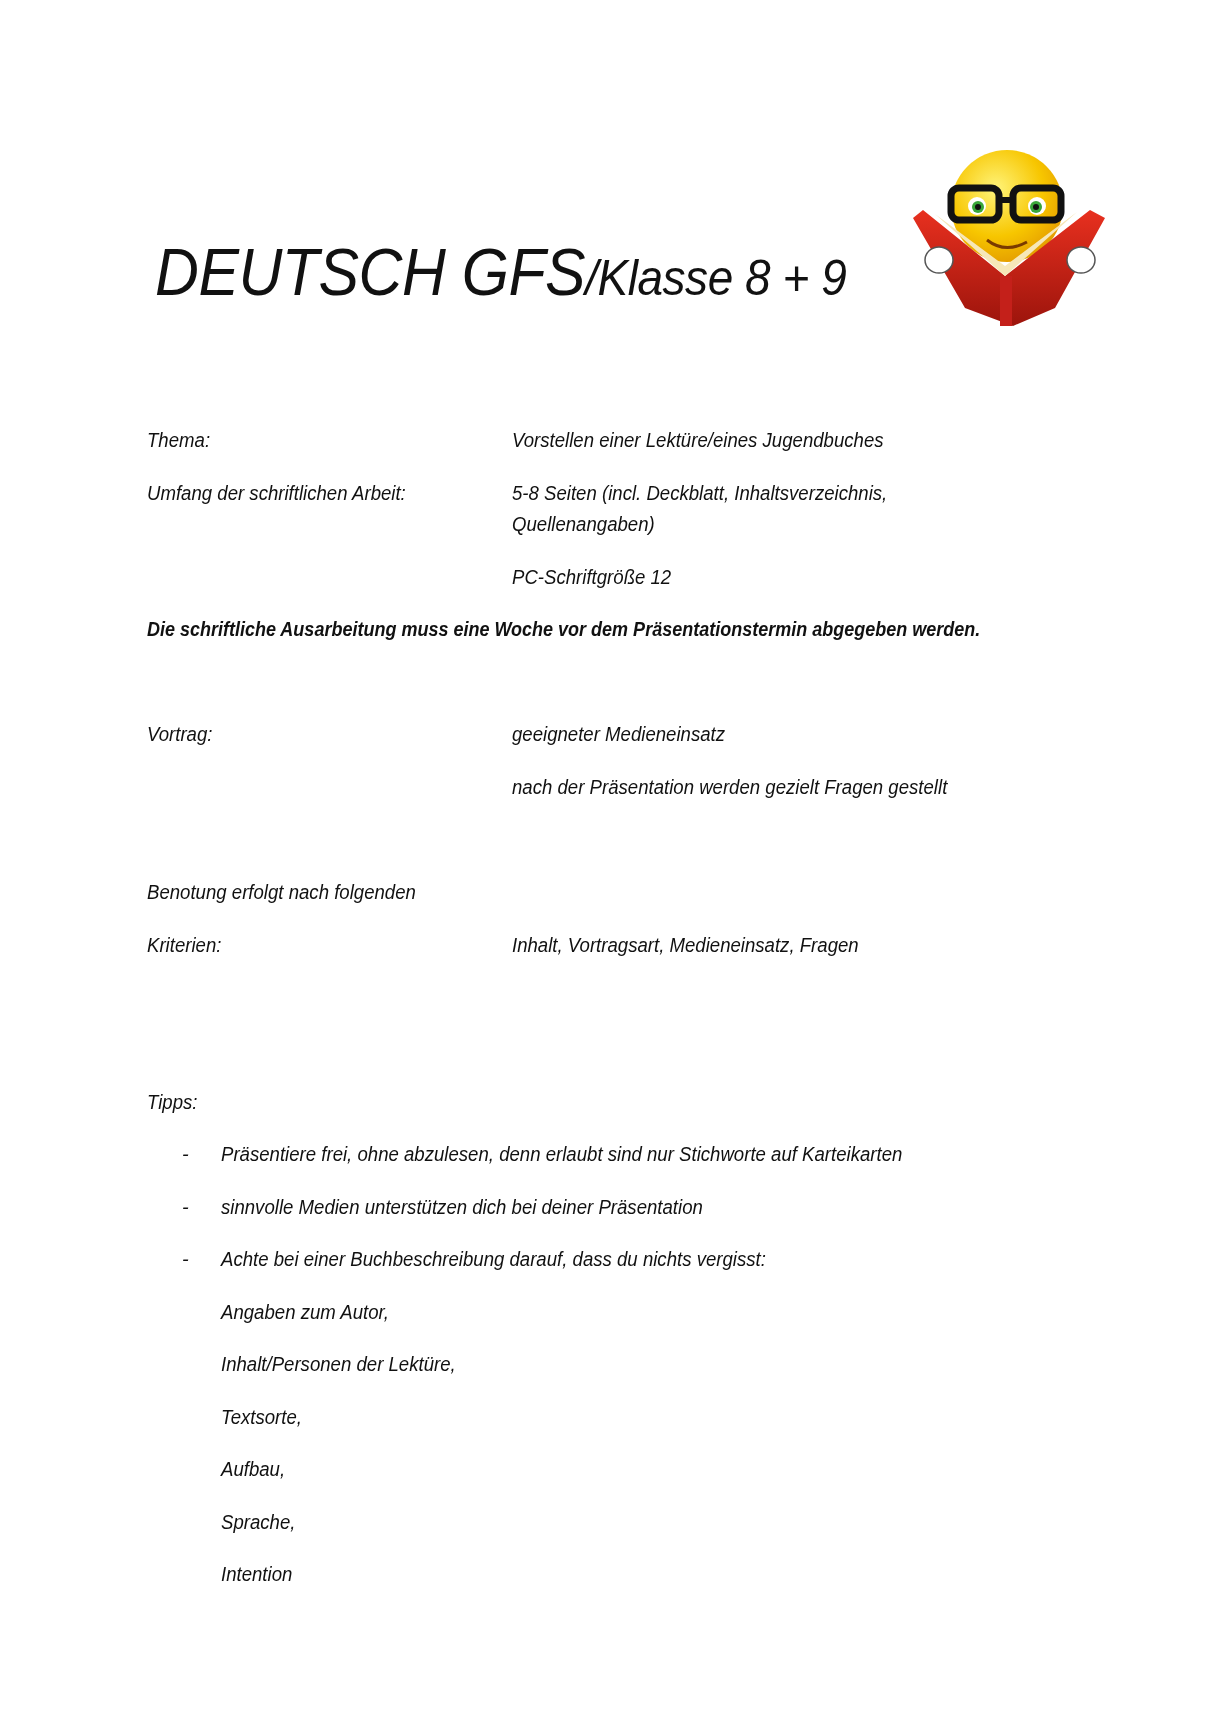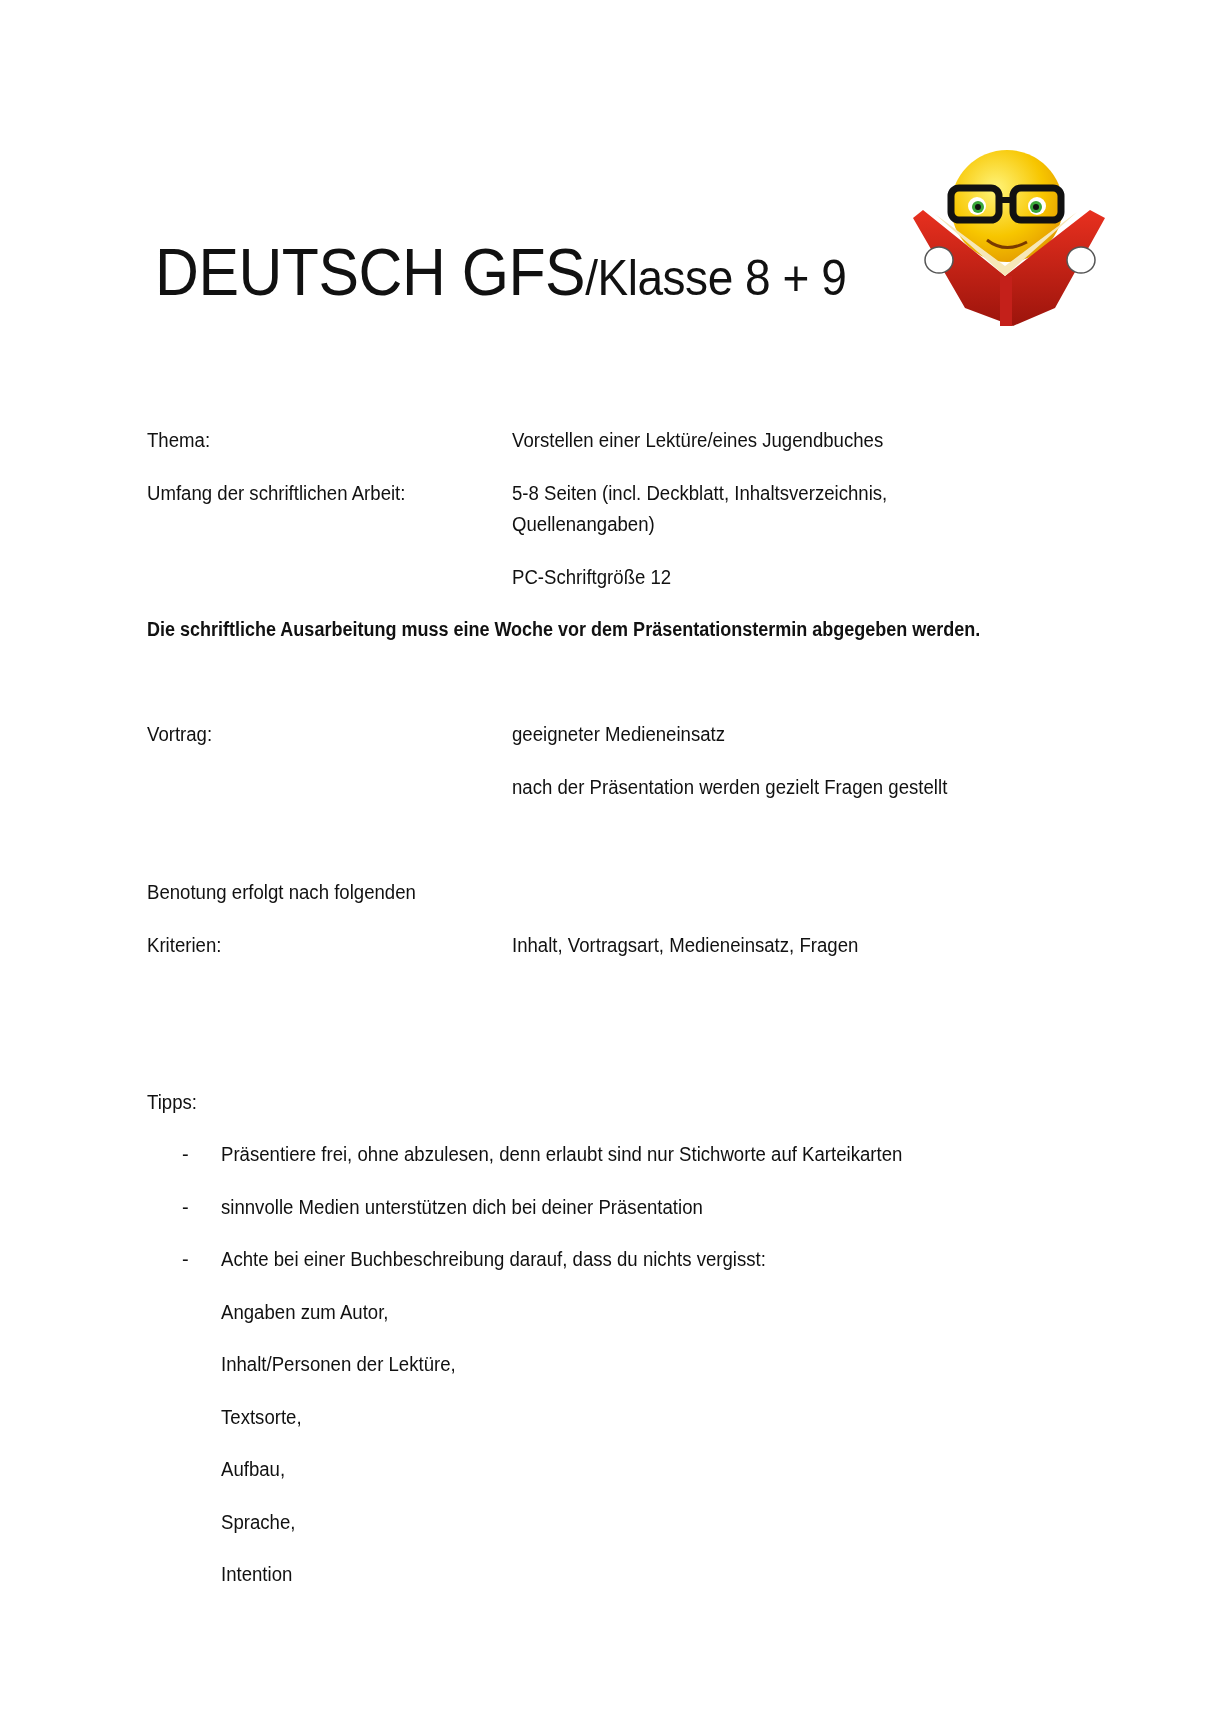--- a/index.html
+++ b/index.html
@@ -1,21 +1,21 @@
 <!DOCTYPE html>
 <html><head>
   <meta charset="utf-8">
   <style>
     html, body { margin: 0; padding: 0; background: #ffffff; }
     body {
       width: 1220px; height: 1726px; position: relative; overflow: hidden;
       font-family: "Liberation Sans", "DejaVu Sans", sans-serif;
       color: #111111;
     }
-    .page { position: absolute; left: 0; top: 0; width: 1017px; height: 1726px; }
+    .page { position: absolute; left: 0; top: 0; width: 1017px; height: 1726px; font-style: italic; }
     .title {
       position: absolute; left: 155px; top: 232px; white-space: nowrap;
       font-size: 66px; line-height: 80px; letter-spacing: -0.5px;
       transform: scaleX(0.92); transform-origin: left top;
     }
     .title .sub { font-size: 50px; letter-spacing: -0.5px; }
     .mascot { position: absolute; left: 905px; top: 148px; width: 210px; height: 178px; }
     .txt {
       position: absolute; font-size: 20px; line-height: 26px; white-space: nowrap;
       transform: scaleX(0.93); transform-origin: left top;

